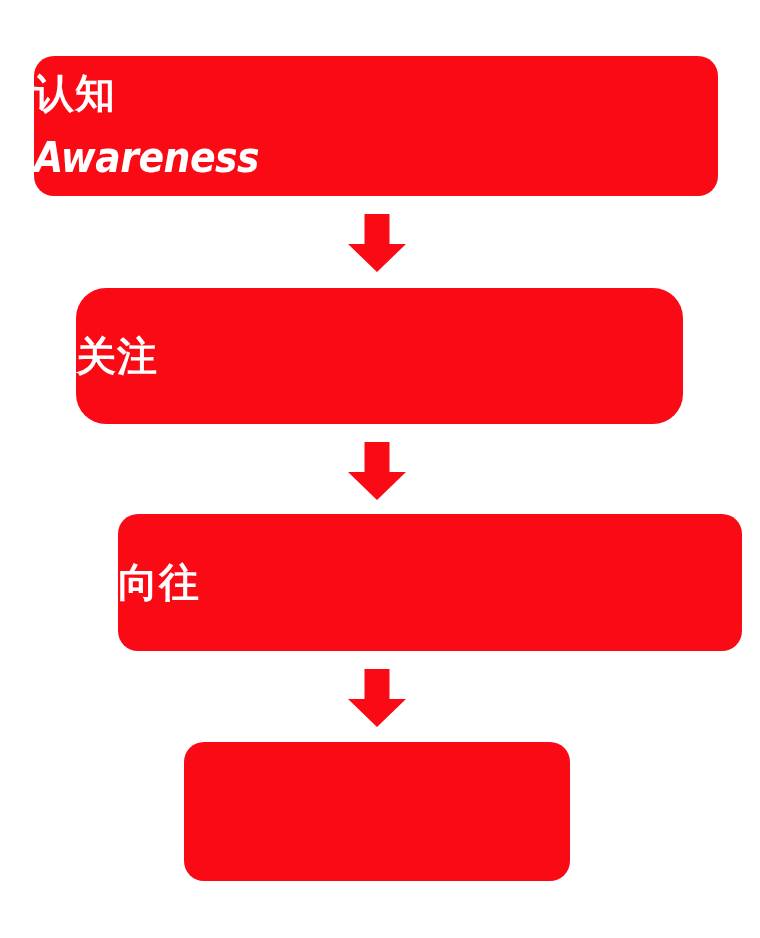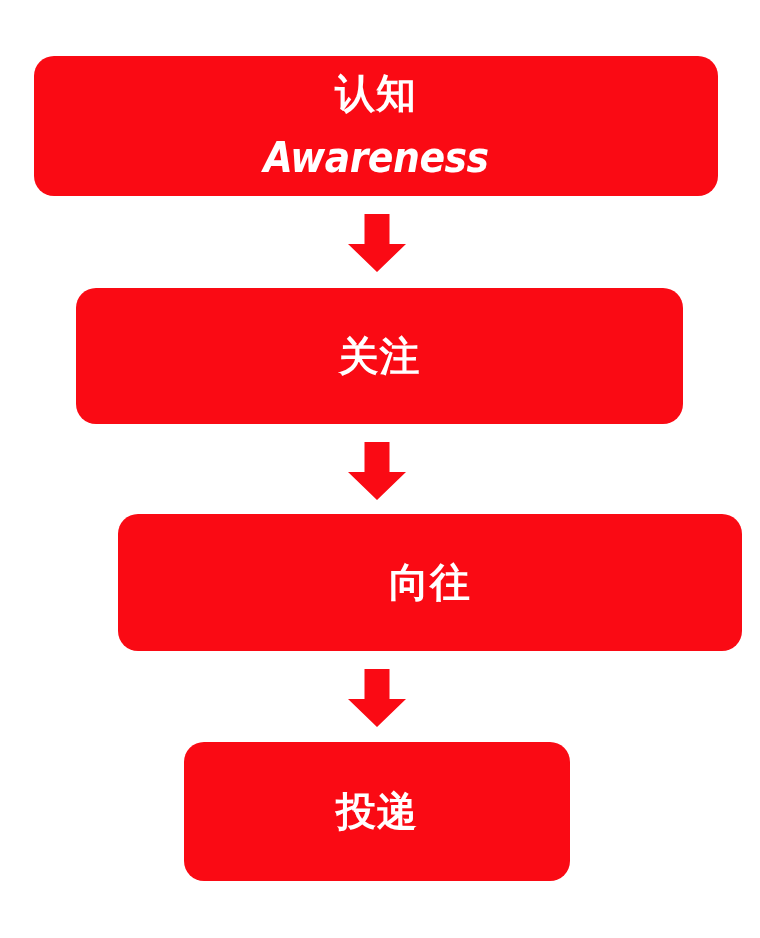--- a/index.html
+++ b/index.html
@@ -15,21 +15,21 @@
     background: #ffffff;
     overflow: hidden;
     font-family: "DejaVu Sans", "Liberation Sans", sans-serif;
   }
   .stage {
     position: absolute;
     background: #fa0a14;
     border-radius: 20px;
     display: flex;
     flex-direction: column;
-    align-items: center;
+    align-items: flex-start;
     justify-content: center;
     box-sizing: border-box;
     color: #ffffff;
     user-select: none;
   }
   .stage-cn {
     font-size: 40px;
     font-weight: 700;
     line-height: 1.12;
     letter-spacing: 1px;
@@ -67,37 +67,36 @@
     <div class="stage-cn">认知</div>
     <div class="stage-en">Awareness</div>
   </div>
 
   <div class="arrow" id="arrow-1" style="left: 348px; top: 214px; width: 58px; height: 58px;">
     <svg viewBox="0 0 58 58" xmlns="http://www.w3.org/2000/svg" aria-hidden="true">
       <polygon points="16.5,0 41.5,0 41.5,30 58,30 29,58 0,30 16.5,30" fill="#fa0a14"></polygon>
     </svg>
   </div>
 
-  <div class="stage" id="stage-2" style="left: 76px; top: 288px; width: 607px; height: 136px; background: rgb(250, 10, 20); color: rgb(255, 255, 255);">
+  <div class="stage" id="stage-2" style="left: 76px; top: 288px; width: 607px; height: 136px; background: rgb(250, 10, 20); color: rgb(255, 255, 255); border-radius: 30px;">
     <div class="stage-cn">关注</div>
   </div>
 
   <div class="arrow" id="arrow-2" style="left: 348px; top: 442px; width: 58px; height: 58px;">
     <svg viewBox="0 0 58 58" xmlns="http://www.w3.org/2000/svg" aria-hidden="true">
       <polygon points="16.5,0 41.5,0 41.5,30 58,30 29,58 0,30 16.5,30" fill="#fa0a14"></polygon>
     </svg>
   </div>
 
   <div class="stage" id="stage-3" style="left: 118px; top: 514px; width: 624px; height: 137px; background: rgb(250, 10, 20); color: rgb(255, 255, 255);">
     <div class="stage-cn">向往</div>
   </div>
 
   <div class="arrow" id="arrow-3" style="left: 348px; top: 669px; width: 58px; height: 58px;">
     <svg viewBox="0 0 58 58" xmlns="http://www.w3.org/2000/svg" aria-hidden="true">
       <polygon points="16.5,0 41.5,0 41.5,30 58,30 29,58 0,30 16.5,30" fill="#fa0a14"></polygon>
     </svg>
   </div>
 
   <div class="stage" id="stage-4" style="left: 184px; top: 742px; width: 386px; height: 139px; background: rgb(250, 10, 20); color: rgb(255, 255, 255);">
-    <div class="stage-cn">投递</div>
   </div>
 
 </div>
 
 </body></html>

